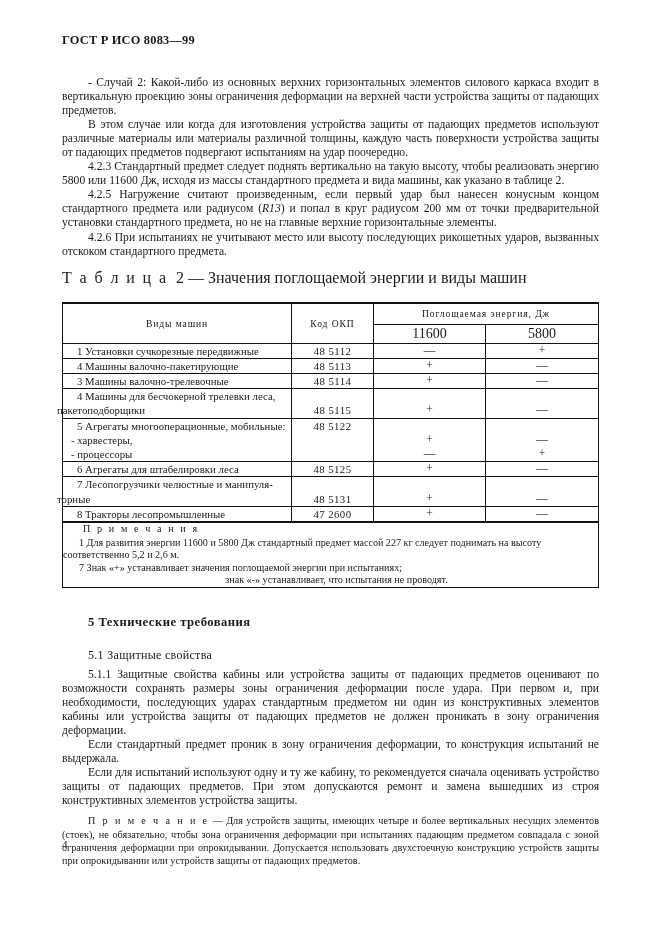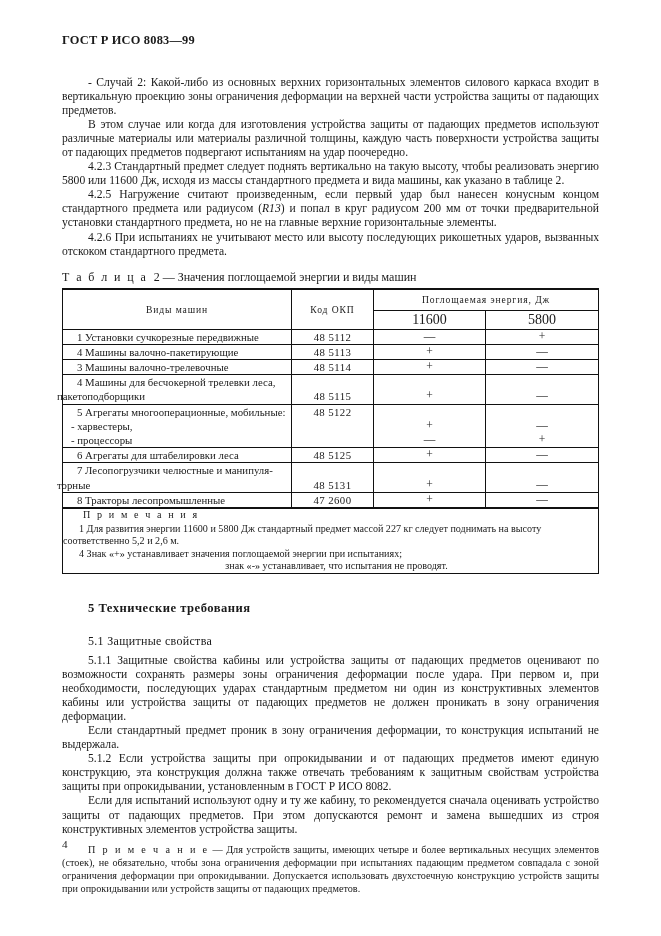--- a/index.html
+++ b/index.html
@@ -47,24 +47,24 @@
     text-indent: 26px;
     text-justify: inter-word;
     hyphens: manual;
   }
 
   i.ital { font-style: italic; }
 
   
   .tbl-caption {
     margin: 0;
-    font-size: 12px;
+    font-size: 16px;
     line-height: 13px;
     padding-top: 12px;
-    padding-bottom: 4px;
+    padding-bottom: 18px;
     white-space: nowrap;
   }
   .sp-ltr { letter-spacing: 1.9px; }
   table.gost {
     border-collapse: collapse;
     width: 536px;
     table-layout: fixed;
     font-size: 10.3px;
     color: #1a1a1a;
   }
@@ -344,36 +344,35 @@
           <td class="mark">
             <span class="l">—</span>
           </td>
         </tr>
 
         <tr>
           <td class="notes-cell" colspan="4">
             <span class="notes-title">П р и м е ч а н и я</span>
             <span class="nline i1">1  Для развития энергии 11600  и 5800  Дж стандартный предмет массой 227  кг следует поднимать на высоту</span>
             <span class="nline i2">соответственно 5,2  и 2,6  м.</span>
-            <span class="nline i1">4  Знак «+» устанавливает значения поглощаемой энергии при испытаниях;</span>
+            <span class="nline i1">7  Знак «+» устанавливает значения поглощаемой энергии при испытаниях;</span>
             <span class="nline i3">знак «-» устанавливает, что испытания не проводят.</span>
           </td>
         </tr>
       </tbody>
     </table>
 
     <h2 class="sec">5  Технические требования</h2>
 
     <h3 class="sub">5.1  Защитные свойства</h3>
 
     <p class="t">5.1.1  Защитные свойства кабины или устройства защиты от падающих предметов оценивают по возможности сохранять размеры зоны ограничения деформации после удара. При первом и, при необходимости, последующих ударах стандартным предметом ни один из конструктивных элементов кабины или устройства защиты от падающих предметов не должен проникать в зону ограничения деформации.</p>
 
     <p class="t">Если стандартный предмет проник в зону ограничения деформации, то конструкция испытаний не выдержала.</p>
 
-    <p class="t">5.1.2  Если устройства защиты при опрокидывании и от падающих предметов имеют единую конструкцию, эта конструкция должна также отвечать требованиям к защитным свойствам устройства защиты при опрокидывании, установленным в ГОСТ  Р ИСО 8082.</p>
 
     <p class="t">Если для испытаний используют одну и ту же кабину, то рекомендуется сначала оценивать устройство защиты от падающих предметов. При этом допускаются ремонт и замена вышедших из строя конструктивных элементов устройства защиты.</p>
 
     <div class="gap-s"></div>
 
     <p class="note-par"><span class="sp-ltr">П р и м е ч а н и е</span>&nbsp;<span>—</span>&nbsp;<span>Для устройств защиты, имеющих четыре и более вертикальных несущих элементов (стоек), не обязательно, чтобы зона ограничения деформации при испытаниях падающим предметом совпадала с зоной ограничения деформации при опрокидывании. Допускается использовать двухстоечную конструкцию устройств защиты при опрокидывании или устройств защиты от падающих предметов.</span></p>
 
   </div>
 
   <div class="folio">4</div>

